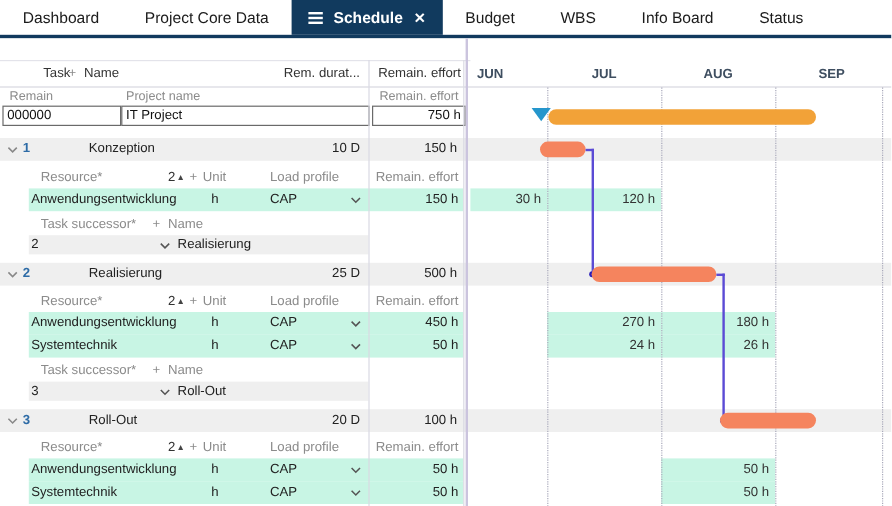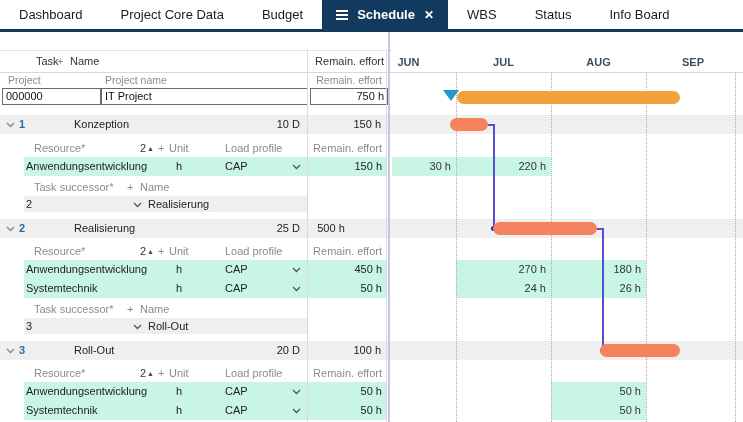--- a/index.html
+++ b/index.html
@@ -48,62 +48,63 @@
 
 <div class="app">
 
   <div class="tabbar">
     <div class="tab">
         <span>Dashboard</span>
       </div>
     <div class="tab">
         <span>Project Core Data</span>
       </div>
-    <div class="tab">
-        <span>Budget</span>
-      </div>
     <div class="tab active">
       <span class="burger">
           <i></i>
           <i></i>
           <i></i>
         </span>
       <span>Schedule</span>
       <span class="closex">✕</span>
     </div>
     <div class="tab">
+        <span>Budget</span>
+      </div>
+    <div class="tab">
         <span>WBS</span>
       </div>
     <div class="tab">
+        <span>Info Board</span>
+      </div>
+    <div class="tab">
         <span>Status</span>
-      </div>
-    <div class="tab">
-        <span>Info Board</span>
       </div>
   </div>
 
   <div class="canvas">
 
     <div class="month" style="left:361px;width:95px;">JUN</div>
     <div class="month" style="left:456px;width:95px;">JUL</div>
     <div class="month" style="left:551px;width:95px;">AUG</div>
     <div class="month" style="left:646px;width:94px;">SEP</div>
 
     <div class="hline" style="top:18px;left:0;width:392px;border-top-color:#e3e3ea;"></div>
     <div class="hline" style="top:40px;left:0;width:743px;"></div>
 
     <div class="row" style="top:18px;height:22px;line-height:22px;width:392px;">
       <span class="c dark" style="left:20px;margin-left:16px;">Task</span>
       <span class="c addico" style="left:57px;">+</span>
       <span class="c dark" style="left:70px;">Name</span>
+      <span class="c dark rt" style="left:200px;width:100px;">Rem. durat...</span>
       <span class="c dark rt" style="left:284px;width:100px;">Remain. effort</span>
     </div>
 
     <div class="row hdr" style="top:41px;height:14px;line-height:14px;width:392px;font-size:10.5px;">
-      <span class="c" style="left:8px;">Project</span>
+      <span class="c" style="left:8px;">Remain</span>
       <span class="c" style="left:105px;">Project name</span>
       <span class="c rt" style="left:282px;width:100px;">Remain. effort</span>
     </div>
 
     <div class="inputbox" style="top:56px;left:2px;width:91px;">000000</div>
     <div class="inputbox" style="top:56px;left:101px;width:199px;">IT Project</div>
     <div class="inputbox rt" style="top:56px;left:310px;width:70px;">750 h</div>
 
     <div class="row gray" style="top:83px;height:19px;line-height:19px;width:743px;">
       <span class="c chev" style="left:6px;top:7px;"><svg width="9" height="6">
@@ -145,21 +146,21 @@
       <span class="c" style="left:124px;">Realisierung</span>
     </div>
 
     <div class="row gray" style="top:187px;height:19px;line-height:19px;width:743px;">
       <span class="c chev" style="left:6px;top:7px;"><svg width="9" height="6">
             <polyline points="1,1 4.5,4.5 8,1" fill="none" stroke="#888" stroke-width="1.3"></polyline>
           </svg></span>
       <span class="c blue" style="left:19px;">2</span>
       <span class="c" style="left:74px;">Realisierung</span>
       <span class="c rt" style="left:200px;width:100px;">25 D</span>
-      <span class="c rt" style="left:281px;width:100px;text-align:center;">500 h</span>
+      <span class="c rt" style="left:281px;width:100px;">500 h</span>
     </div>
     <div class="row hdr" style="top:210px;height:18px;line-height:18px;left:24px;width:362px;">
       <span class="c" style="left:10px;">Resource*</span>
       <span class="c dark" style="left:116px;">2</span>
       <span class="c sorttri" style="left:123px;top:1px;">▲</span>
       <span class="c" style="left:134px;">+</span>
       <span class="c" style="left:145px;">Unit</span>
       <span class="c" style="left:201px;">Load profile</span>
       <span class="c rt" style="right:4px;width:90px;">Remain. effort</span>
     </div>
@@ -225,21 +226,21 @@
       <span class="c" style="left:2px;">Systemtechnik</span>
       <span class="c" style="left:152px;">h</span>
       <span class="c" style="left:201px;">CAP</span>
       <span class="c chev" style="left:268px;top:7px;"><svg width="9" height="6">
             <polyline points="1,1 4.5,4.5 8,1" fill="none" stroke="#555" stroke-width="1.3"></polyline>
           </svg></span>
       <span class="c rt" style="right:4px;width:80px;">50 h</span>
     </div>
 
     <div class="gcell" style="top:125px;left:392px;width:64px;">30 h</div>
-    <div class="gcell" style="top:125px;left:456px;width:95px;">220 h</div>
+    <div class="gcell" style="top:125px;left:456px;width:95px;">120 h</div>
     <div class="gcell" style="top:228px;left:456px;width:95px;padding-left:48px;">270 h</div>
     <div class="gcell" style="top:228px;left:551px;width:95px;">180 h</div>
     <div class="gcell" style="top:247px;left:456px;width:95px;">24 h</div>
     <div class="gcell" style="top:247px;left:551px;width:95px;">26 h</div>
     <div class="gcell" style="top:350px;left:551px;width:95px;">50 h</div>
     <div class="gcell" style="top:369px;left:551px;width:95px;">50 h</div>
 
     <div class="grid" style="left:456px;"></div>
     <div class="grid" style="left:551px;"></div>
     <div class="grid" style="left:646px;"></div>

